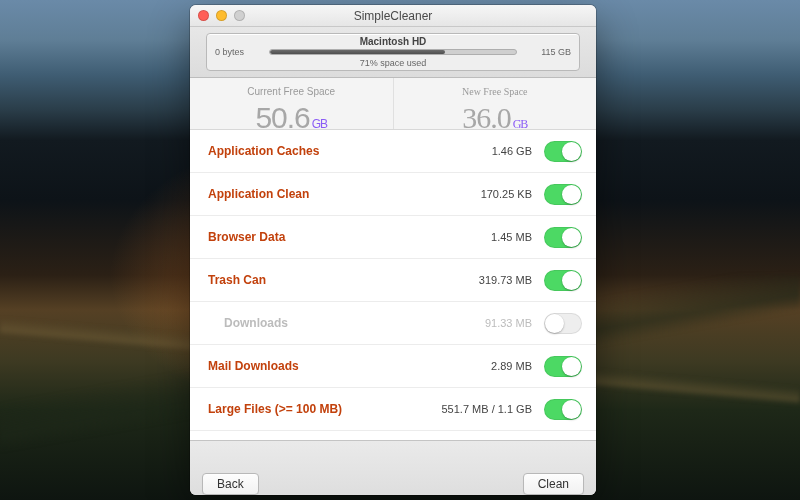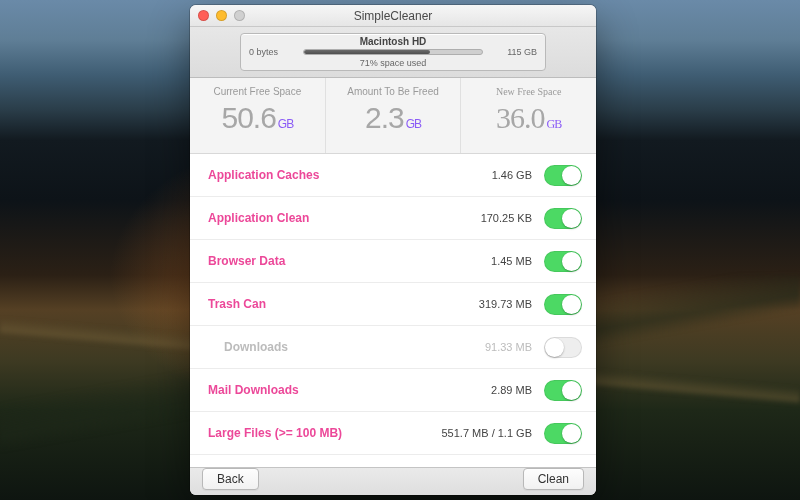--- a/index.html
+++ b/index.html
@@ -39,21 +39,21 @@
   .light.red { background: #ff5f57; }
   .light.yellow { background: #febc2e; }
   .light.grey { background: #d0d0d0; }
   .title { position: absolute; left: 0; right: 0; text-align: center; font-size: 12px; color: #4a4a4a; }
   .toolbar {
     background: linear-gradient(#e7e7e7, #dcdcdc);
     border-bottom: 1px solid #bcbcbc;
     padding: 6px 0 6px 0;
   }
   .diskbox {
-    margin: 0 50px;
+    margin: 0 16px;
     border: 1px solid #b9b9b9;
     border-radius: 4px;
     background: #efefef;
     padding: 2px 8px 2px 8px;
     font-size: 9px; color: #666;
     box-shadow: inset 0 1px 0 #fff;
   }
   .diskname { text-align: center; font-size: 10px; color: #444; font-weight: 600; }
   .barrow { display: flex; align-items: center; gap: 2px; }
   .barrow .lbl { width: 52px; }
@@ -63,21 +63,21 @@
     background: #cfcfcf; border: 0.5px solid #aeaeae;
     position: relative; overflow: hidden;
   }
   .progress-fill {
     position: absolute; left: 0; top: 0; bottom: 0;
     background: linear-gradient(#6b6b6b, #4f4f4f);
     border-radius: 3px;
   }
   .pct { text-align: center; margin-top: 1px; }
   .stats {
-    display: flex; height: 76px;
+    display: flex; height: 52px;
     background: #f4f4f4;
     border-bottom: 1px solid #d8d8d8;
   }
   .stat {
     flex: 1; text-align: center;
     padding: 8px 4px 0 4px;
     border-right: 1px solid #e0e0e0;
   }
   .stat:last-child { border-right: none; font-family: Liberation Serif, serif; }
   .stat-label { font-size: 10px; color: #9a9a9a; margin-bottom: 4px; }
@@ -87,42 +87,42 @@
     flex: 1; overflow: hidden;
     background: #fff;
   }
   .row {
     display: flex; align-items: center;
     height: 43px;
     padding: 0 14px 0 18px;
     border-bottom: 1px solid #ececec;
     font-size: 12px;
   }
-  .row .name { flex: 1; font-weight: 600; color: #ec4899; }
+  .row .name { flex: 1; font-weight: 600; color: #c2410c; }
   .row .size { color: #444; font-size: 11px; margin-right: 12px; }
   .row.disabled .name, .row.disabled .size { color: #bcbcbc; margin-left: 16px; }
   .toggle {
     width: 38px; height: 21px; border-radius: 11px;
     position: relative; cursor: pointer;
     border: 1px solid rgba(0,0,0,0.08);
   }
   .toggle::after {
     content: ""; position: absolute; width: 19px; height: 19px;
     border-radius: 50%; background: #fff; top: 0;
     box-shadow: 0 1px 2px rgba(0,0,0,0.25), 0 0 0 0.5px rgba(0,0,0,0.05);
   }
   .toggle.on { background: #4cd964; }
   .toggle.on::after { right: 0; }
   .toggle.off { background: #eee; }
   .toggle.off::after { left: 0; }
   .footer {
-    height: 28px;
+    height: 55px;
     background: linear-gradient(#eaeaea, #dedede);
     border-top: 1px solid #c4c4c4;
-    display: flex; align-items: flex-start; justify-content: space-between;
+    display: flex; align-items: flex-end; justify-content: space-between;
     padding: 0 12px;
   }
   .btn {
     font-size: 12px; color: #333;
     background: linear-gradient(#fdfdfd, #f1f1f1);
     border: 1px solid #b8b8b8;
     border-radius: 4px;
     padding: 3px 14px;
     box-shadow: 0 1px 0 rgba(255,255,255,0.5) inset, 0 1px 1px rgba(0,0,0,0.05);
     cursor: pointer;
@@ -156,24 +156,20 @@
         <div class="pct">71% space used</div>
       </div>
     </div>
 
     <div class="stats">
       <div class="stat">
         <div class="stat-label">Current Free Space</div>
         <div class="stat-value"><span>50.6</span><span class="stat-unit">GB</span></div>
       </div>
       <div class="stat">
-        <div class="stat-label">Amount To Be Freed</div>
-        <div class="stat-value"><span>2.3</span><span class="stat-unit">GB</span></div>
-      </div>
-      <div class="stat">
         <div class="stat-label">New Free Space</div>
         <div class="stat-value"><span>36.0</span><span class="stat-unit">GB</span></div>
       </div>
     </div>
 
     <div class="list" id="list">
         <div class="row">
           <div class="name">Application Caches</div>
           <div class="size">1.46 GB</div>
           <div class="toggle on"></div>

